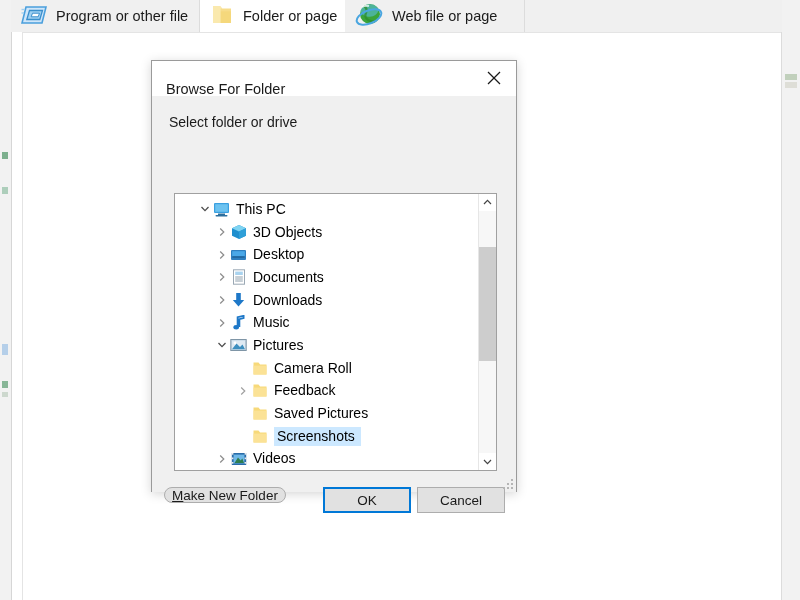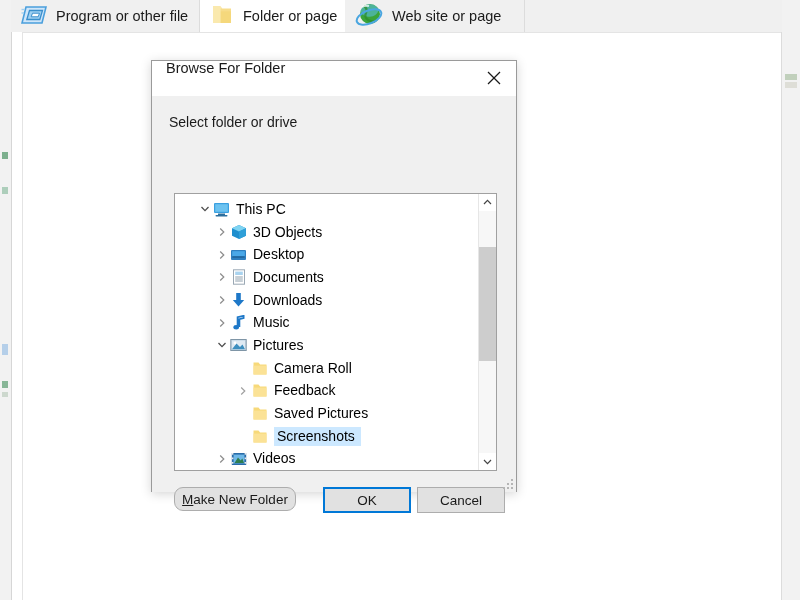--- a/index.html
+++ b/index.html
@@ -115,21 +115,21 @@
     border: 1px solid #9a9a9a;
     box-sizing: border-box;
     box-shadow: 0 2px 10px rgba(0,0,0,.17);
   }
 
   .dlg-titlebar {
     position: relative;
     height: 35px;
     background: #ffffff;
     display: flex;
-    align-items: flex-start;
+    align-items: flex-end;
   }
   .dlg-title {
     font-size: 14.5px;
     color: #1a1a1a;
     padding-left: 14px;
     line-height: 1;
   }
   .dlg-close {
     position: absolute;
     right: 0; top: 0;
@@ -253,22 +253,22 @@
     border: 1px solid #adadad;
     font-size: 13.5px;
     color: #1a1a1a;
     display: flex;
     align-items: center;
     justify-content: center;
     cursor: default;
     font-family: "Liberation Sans", sans-serif;
   }
   .btn-newfolder {
-    left: 22px; top: 391px;
-    width: 122px; height: 24px; border-radius: 9px;
+    left: 12px; top: 391px;
+    width: 122px; height: 16px; border-radius: 9px;
   }
   .btn-ok {
     left: 171px; top: 391px;
     width: 88px; height: 26px;
     border: 2px solid #0078d7;
     background: #e1e1e1;
   }
   .btn-cancel {
     left: 265px; top: 391px;
     width: 88px; height: 26px;
@@ -336,21 +336,21 @@
     <div class="tab inactive" style="left:334px; width:180px;">
       <span class="ico">
         <svg width="28" height="26" viewBox="0 0 28 26">
           <circle cx="15" cy="12" r="10" fill="#3aa43a"></circle>
           <path d="M5.3 9 a10 10 0 0 1 18.5 -1 a10 10 0 0 1 -18.5 1 Z" fill="#5bc0e8" opacity=".55"></path>
           <path d="M9 4 q4 3 2 7 q-2 4 2 7 q3 2 7 1" stroke="#2e8f2e" stroke-width="2.2" fill="none" opacity=".8"></path>
           <ellipse cx="14" cy="15" rx="13" ry="6.5" transform="rotate(-22 14 15)" fill="none" stroke="#4aa6e0" stroke-width="2"></ellipse>
           <path d="M7 5 q3 -2 7 -1" stroke="#ffffff" stroke-width="2" fill="none" opacity=".75"></path>
         </svg>
       </span>
-      <span class="tab-label">Web site or page</span>
+      <span class="tab-label">Web file or page</span>
     </div>
 
   </div>
 
   <div class="dialog">
 
     <div class="dlg-titlebar">
       <span class="dlg-title">Browse For Folder</span>
       <div class="dlg-close" title="Close">
         <svg width="14" height="14" viewBox="0 0 14 14">

